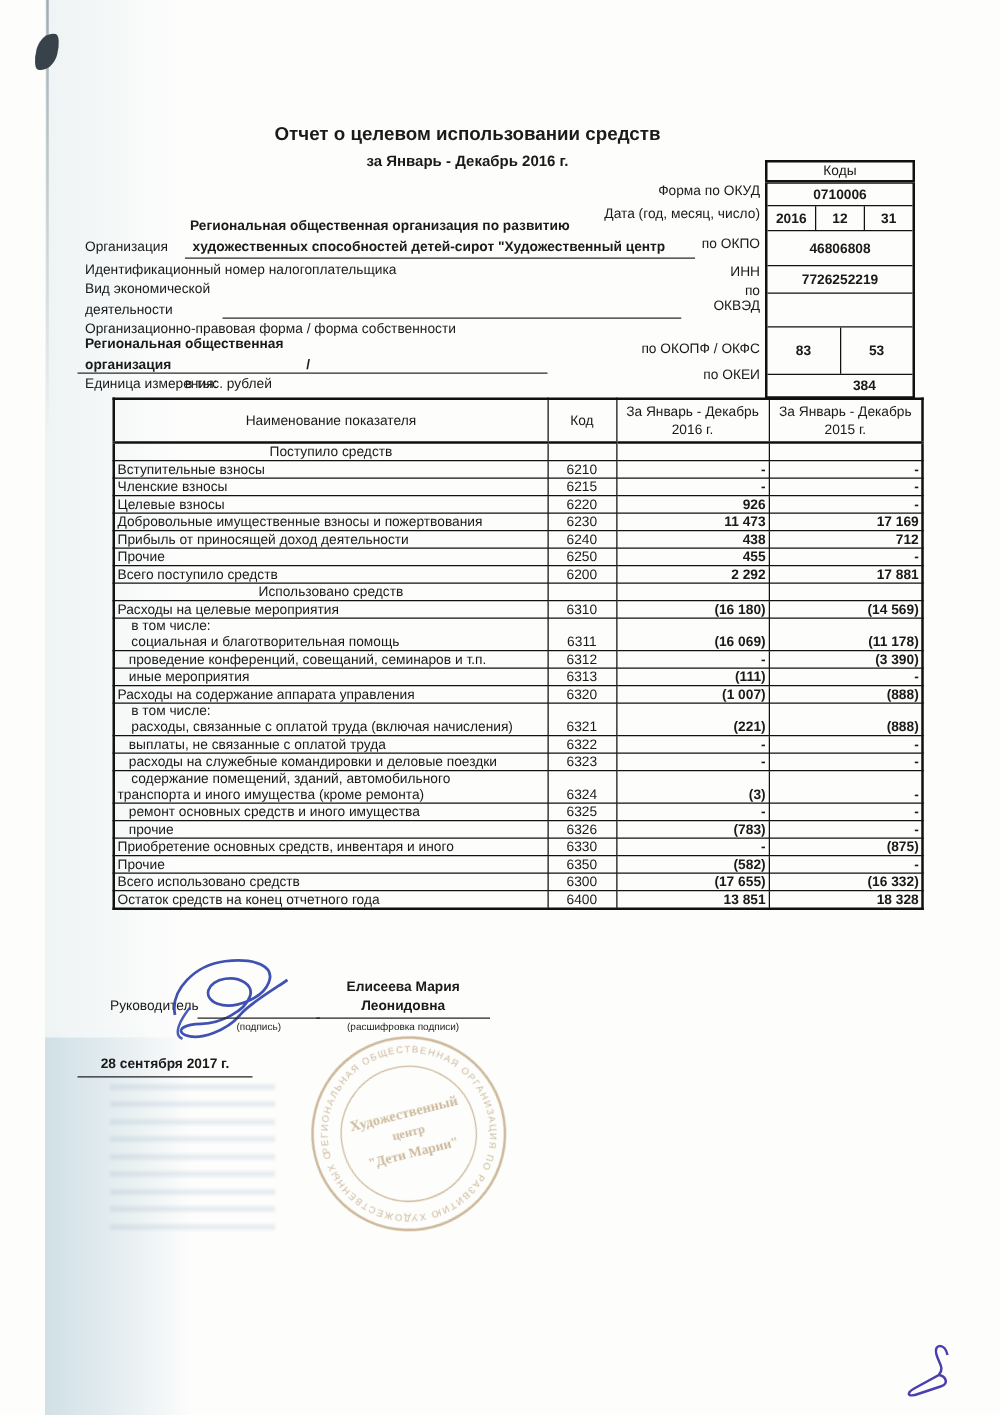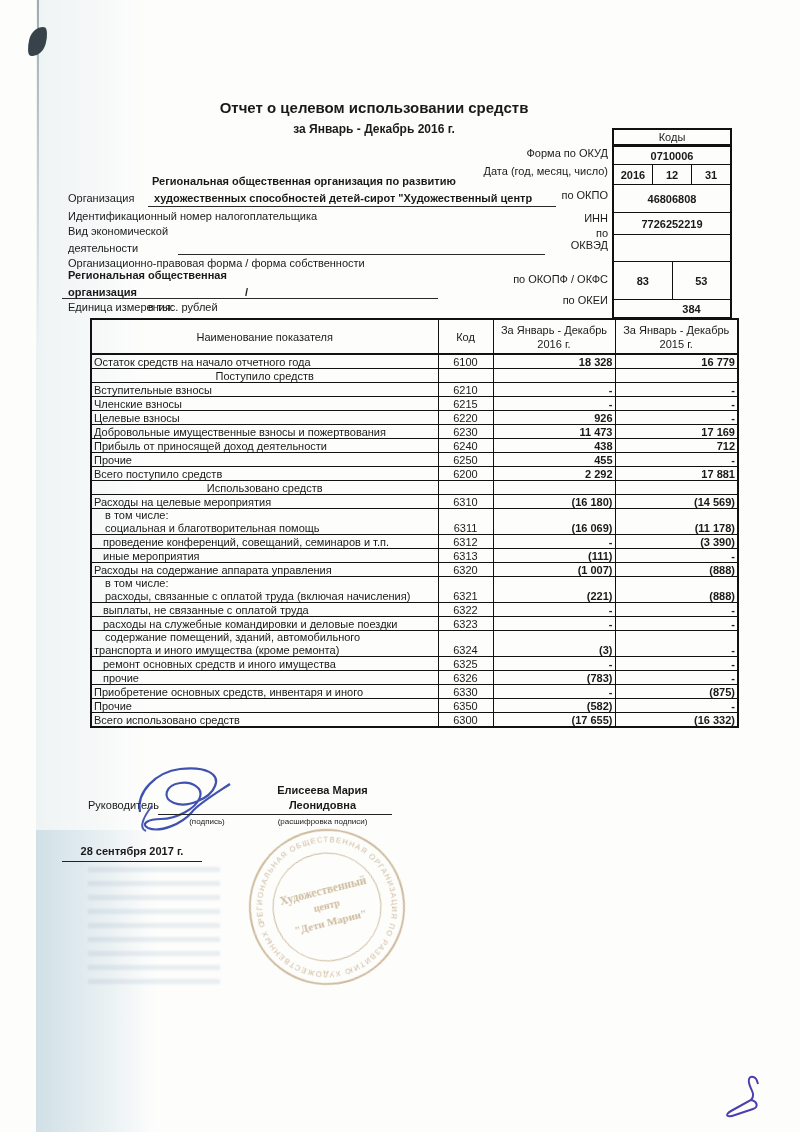--- a/index.html
+++ b/index.html
@@ -133,26 +133,20 @@
     <thead>
         <tr>
           <th>Наименование показателя</th>
           <th>Код</th>
           <th>За Январь - Декабрь 2016 г.</th>
           <th>За Январь - Декабрь 2015 г.</th>
         </tr>
       </thead>
     <tbody>
         <tr>
-          <td class="name">Остаток средств на начало отчетного года</td>
-          <td class="code">6100</td>
-          <td class="val">18 328</td>
-          <td class="val">16 779</td>
-        </tr>
-        <tr>
           <td class="name sec">Поступило средств</td>
           <td class="code"></td>
           <td class="val"></td>
           <td class="val"></td>
         </tr>
         <tr>
           <td class="name">Вступительные взносы</td>
           <td class="code">6210</td>
           <td class="val">-</td>
           <td class="val">-</td>
@@ -284,20 +278,26 @@
           <td class="name">Прочие</td>
           <td class="code">6350</td>
           <td class="val">(582)</td>
           <td class="val">-</td>
         </tr>
         <tr>
           <td class="name">Всего использовано средств</td>
           <td class="code">6300</td>
           <td class="val">(17 655)</td>
           <td class="val">(16 332)</td>
+        </tr>
+        <tr>
+          <td class="name">Остаток средств на конец отчетного года</td>
+          <td class="code">6400</td>
+          <td class="val">13 851</td>
+          <td class="val">18 328</td>
         </tr>
       </tbody>
   </table>
 
   <div class="abs lbl" style="left:88px;top:799px">Руководитель</div>
 
   <svg class="sig" width="130" height="72" viewBox="0 0 130 72">
     <path d="M10,50 C6,30 26,10 50,7 C76,4 90,12 85,24 C80,37 57,46 44,41 C31,36 36,23 50,21 C62,19 73,26 70,35 C66,47 46,57 31,57 C18,57 10,62 18,66 C30,71 52,62 62,50 C68,42 88,30 100,22" fill="none" stroke="#2b3fa8" stroke-width="2.2" opacity="0.9"></path>
     <path d="M22,44 C14,54 8,66 16,69" fill="none" stroke="#2b3fa8" stroke-width="2" opacity="0.85"></path>
   </svg>

